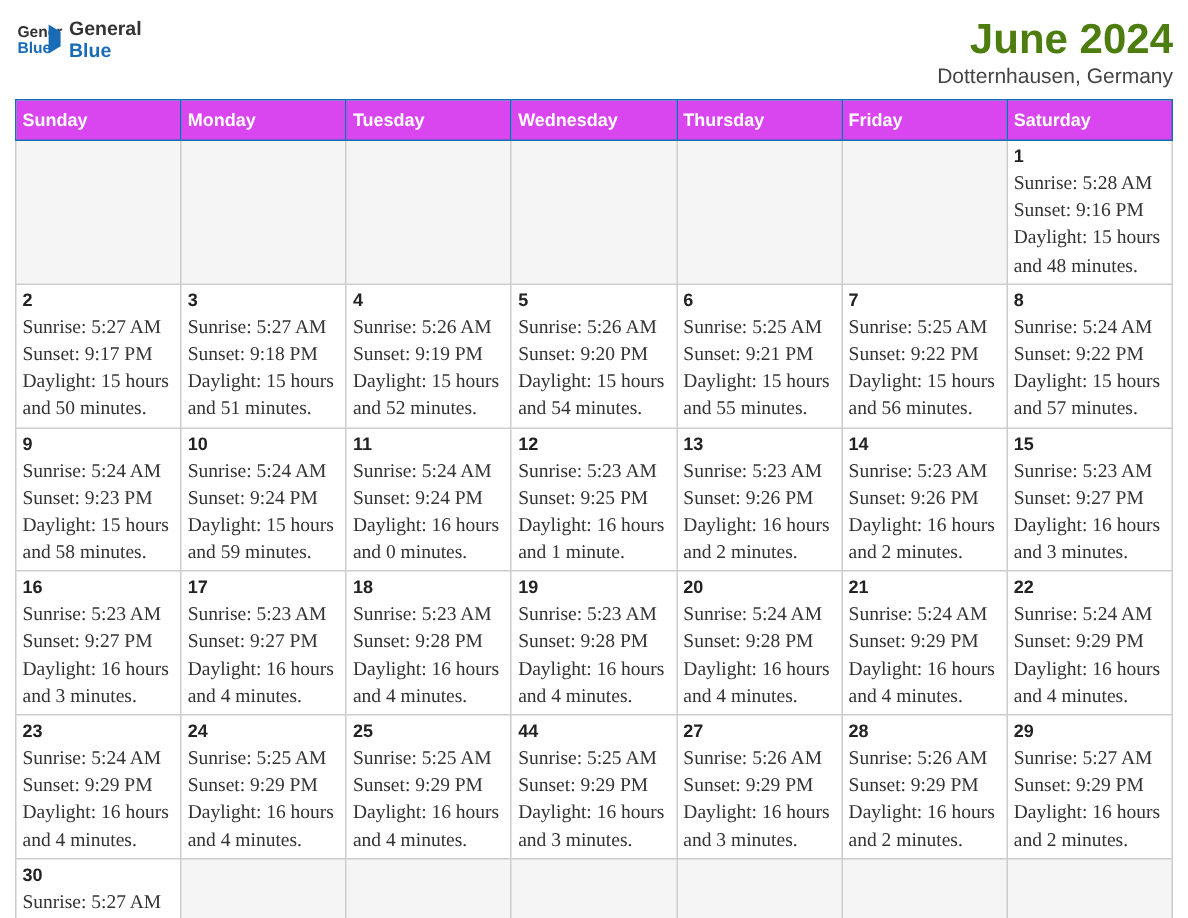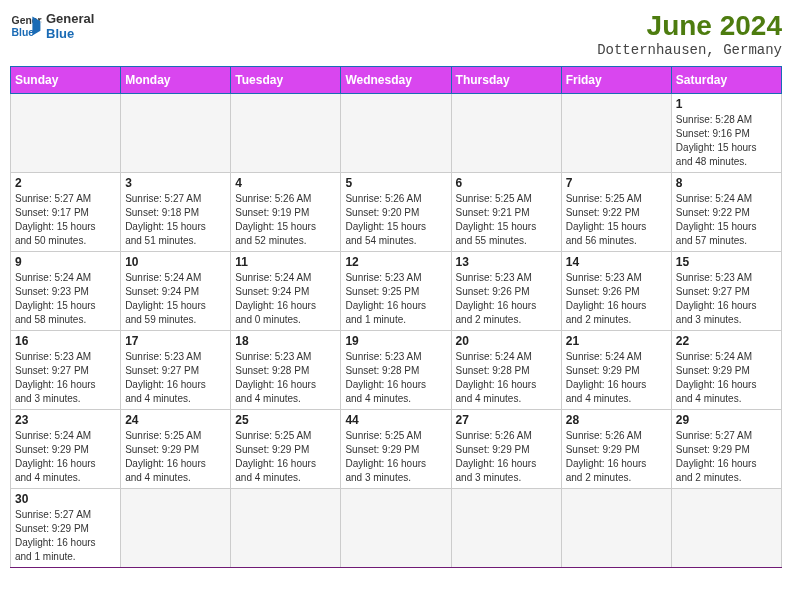--- a/index.html
+++ b/index.html
@@ -29,21 +29,20 @@
       text-align: right;
     }
     .month-year {
       font-size: 28px;
       font-weight: bold;
       color: #4d7c0f;
     }
     .location {
       font-size: 14px;
       color: #444;
-      font-family: Liberation Mono, monospace;
     }
     .calendar {
       width: 100%;
       border-collapse: collapse;
       border: 1px solid #ccc;
     }
     .calendar th {
       background-color: #d946ef;
       color: #fff;
       font-size: 12px;
@@ -66,23 +65,24 @@
       background: #f5f5f5;
     }
     .day-number {
       font-size: 12px;
       font-weight: bold;
       color: #222;
       display: block;
       margin-bottom: 2px;
     }
     .day-info {
-      font-size: 10px;
+      font-size: 13px;
       line-height: 1.4;
       color: #333;
+      font-family: Liberation Serif, serif;
     }
     .calendar tr:last-child td {
       border-bottom: 1px solid #701a75;
       margin-left: 28px;
     }
   </style>
 </head>
 <body>
 
 <div class="header-area">

